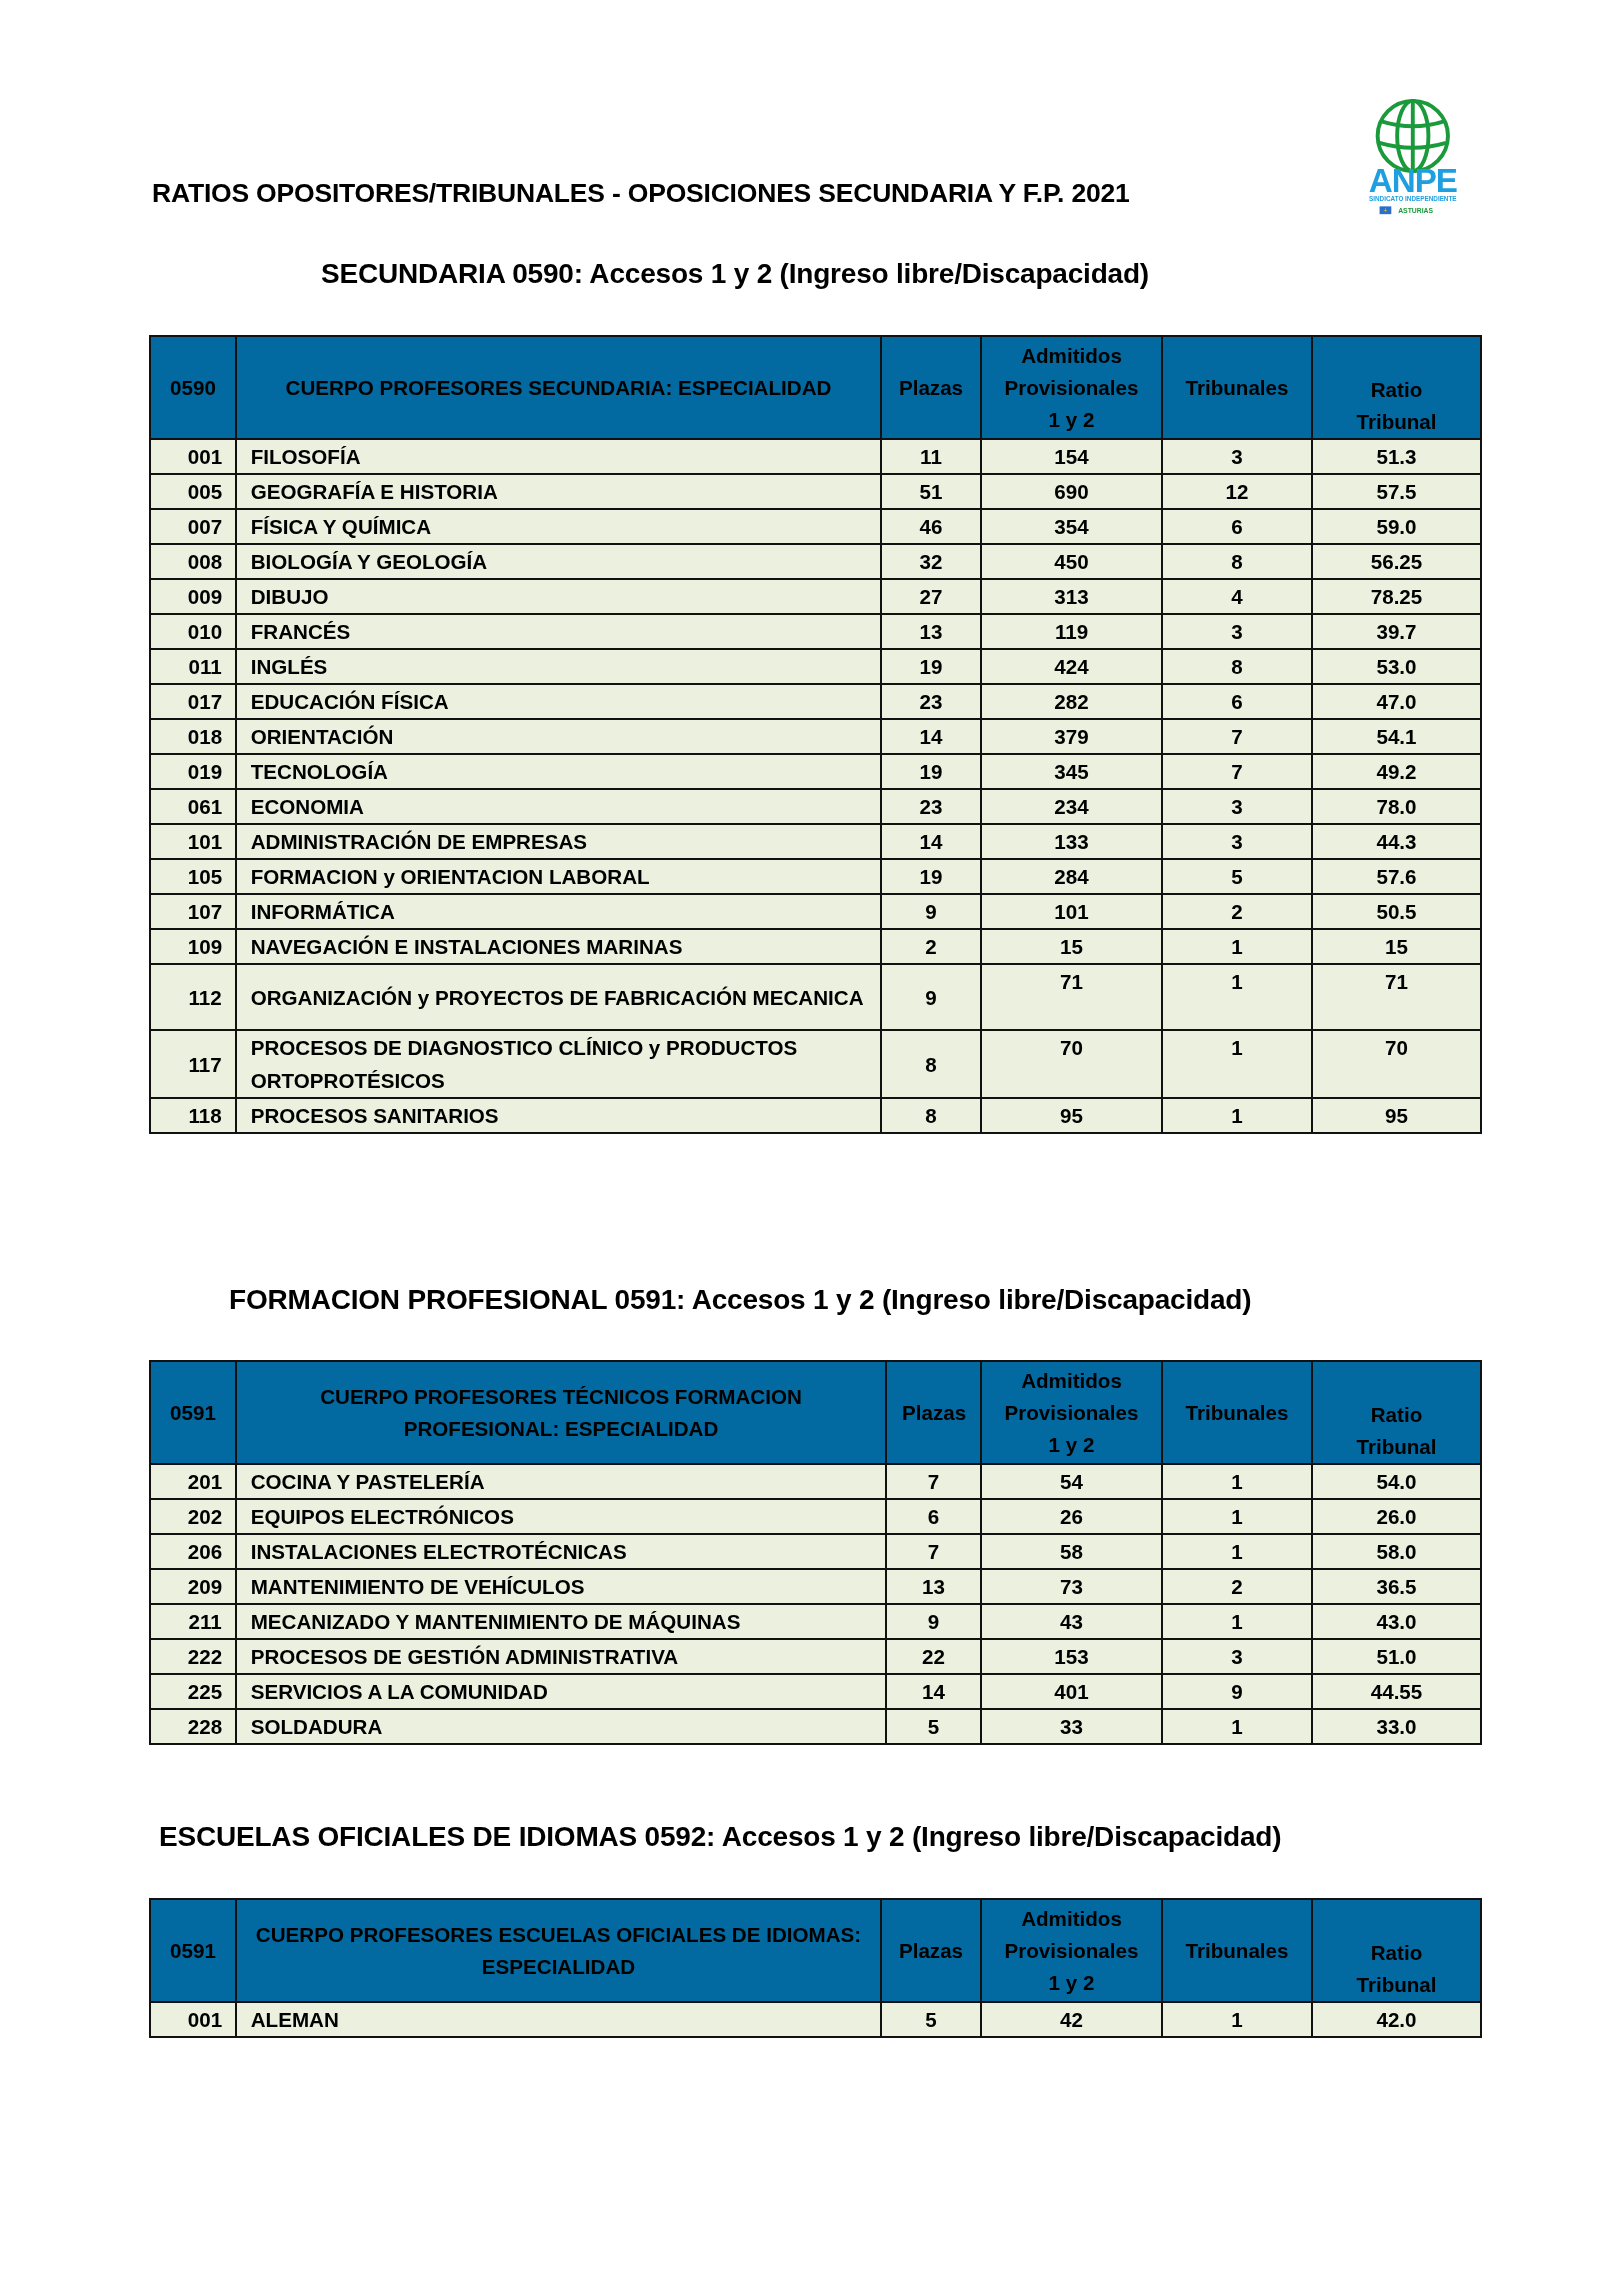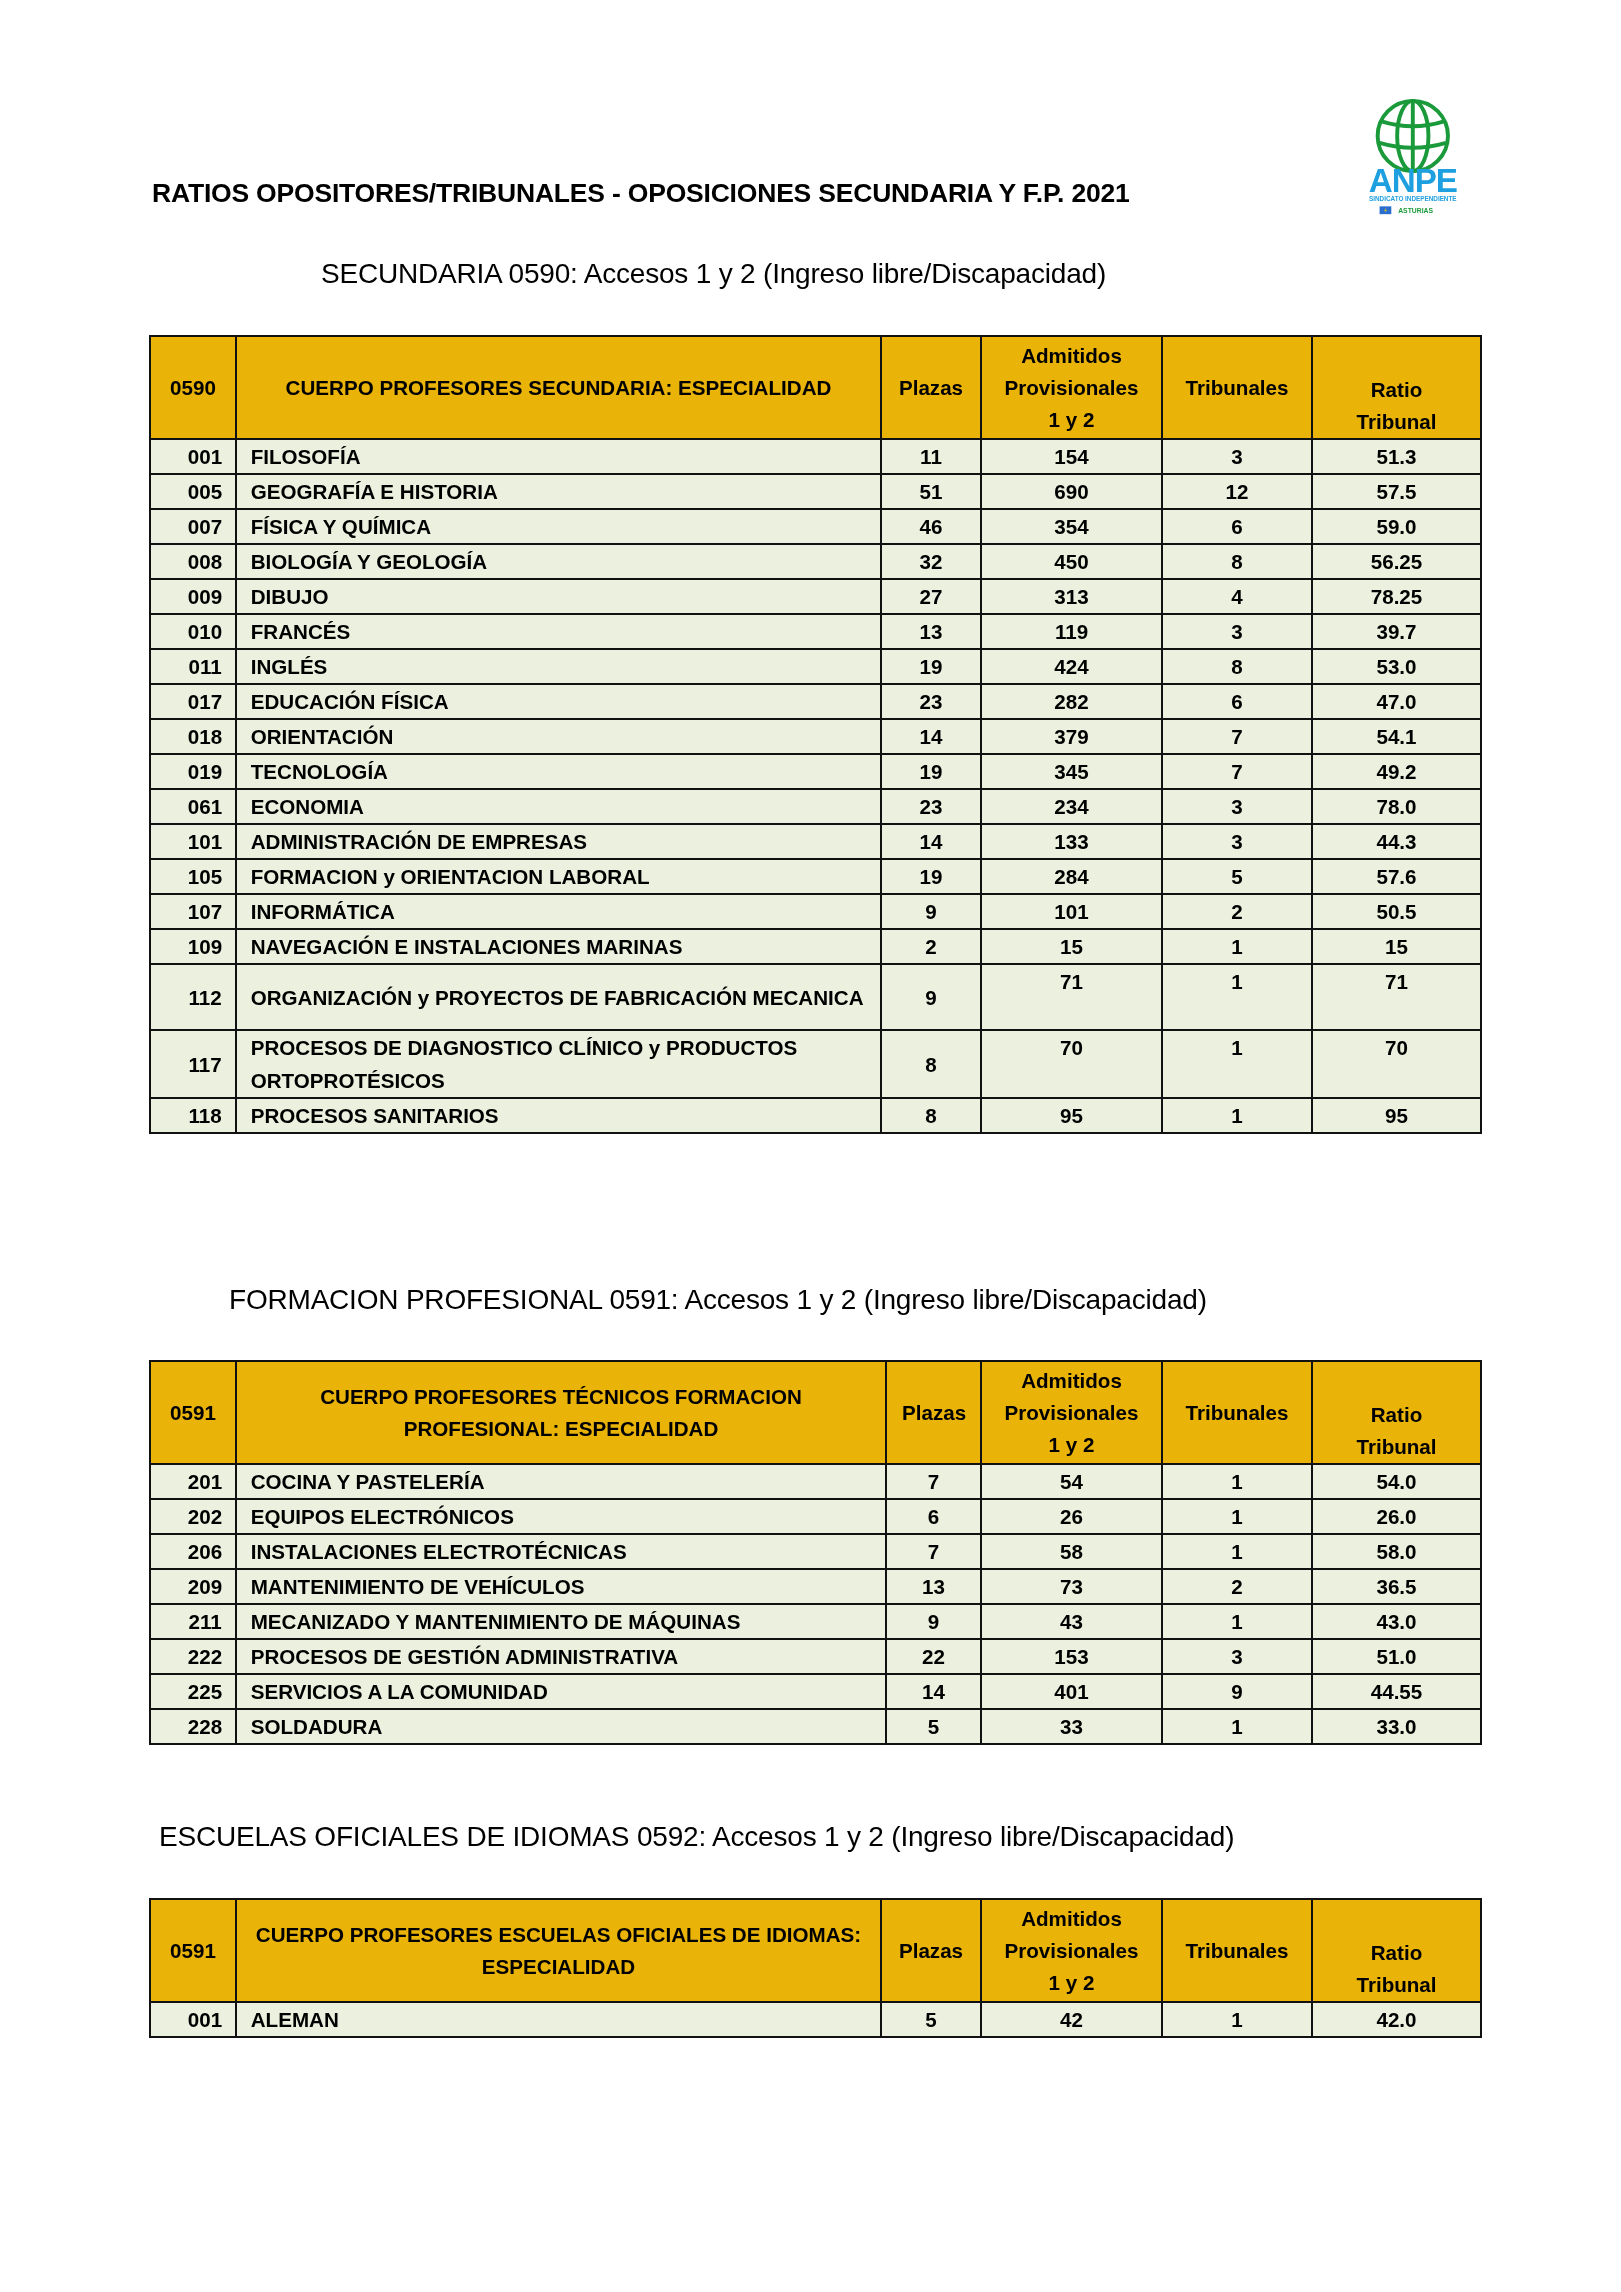--- a/index.html
+++ b/index.html
@@ -1,21 +1,21 @@
 <!DOCTYPE html>
 <html><head>
 <meta charset="utf-8">
 <style>
   html, body { margin: 0; padding: 0; background: #ffffff; }
   body { width: 1621px; height: 2293px; position: relative; font-family: "Liberation Sans", sans-serif; color: #000; overflow: hidden; }
   .main-title { position: absolute; left: 152px; top: 178px; font-size: 26.5px; font-weight: bold; letter-spacing: -0.2px; white-space: nowrap; }
-  .section-title { position: absolute; font-size: 28px; font-weight: normal; white-space: nowrap; letter-spacing: -0.2px; }
+  .section-title { position: absolute; font-size: 28px; font-weight: bold; white-space: nowrap; letter-spacing: -0.2px; }
   .logo { position: absolute; left: 1362px; top: 92px; width: 127px; height: 132px; }
   table.ratio { position: absolute; border-collapse: collapse; table-layout: fixed; font-weight: bold; font-size: 20.6px; }
-  table.ratio th { background: #eab308; border: 2.9px solid #111; font-size: 20.6px; font-weight: bold; text-align: center; vertical-align: middle; line-height: 32px; padding: 0 15px; }
+  table.ratio th { background: #0369a1; border: 2.9px solid #111; font-size: 20.6px; font-weight: bold; text-align: center; vertical-align: middle; line-height: 32px; padding: 0 15px; }
   table.ratio td { background: #ebf1de; border: 2px solid #111; height: 31px; padding: 0 3.9px; line-height: 33px; }
   table.ratio td.c { text-align: center; }
   table.ratio td.name { text-align: left; padding-left: 13.7px; line-height: 33px; margin-top: 37px; }
   table.ratio td.top { vertical-align: top; }
   table.ratio td.code { text-align: center; padding-left: 28px; }
   table.ratio tr.tall td { height: 64px; }
   table.ratio td:first-child, table.ratio th:first-child { border-left: 2.9px solid #111; }
   table.ratio td:last-child, table.ratio th:last-child { border-right: 2.9px solid #111; }
   table.ratio tr:last-child td { border-bottom: 2.9px solid #111; }
 </style>

